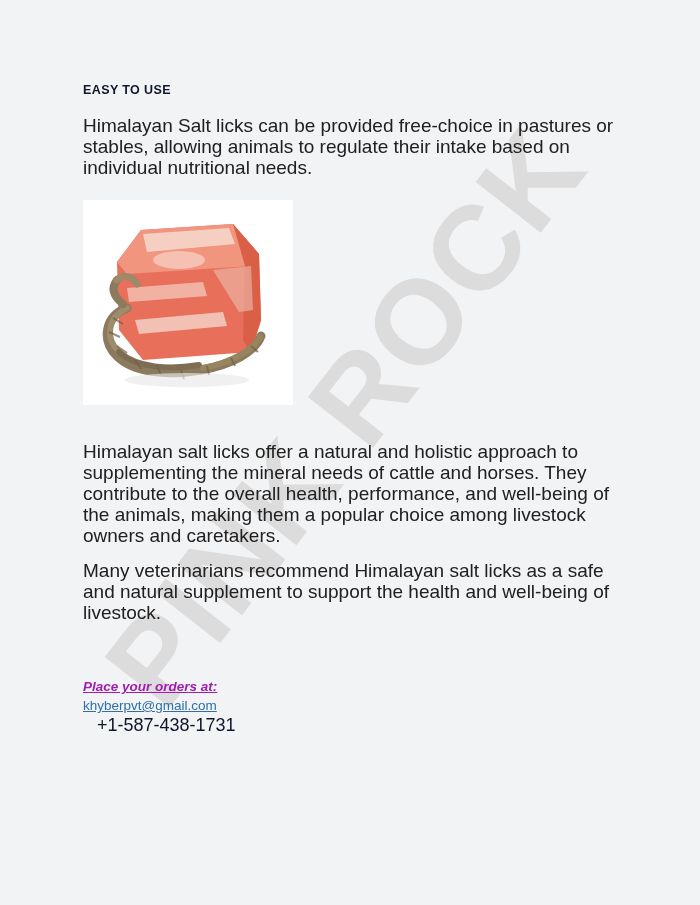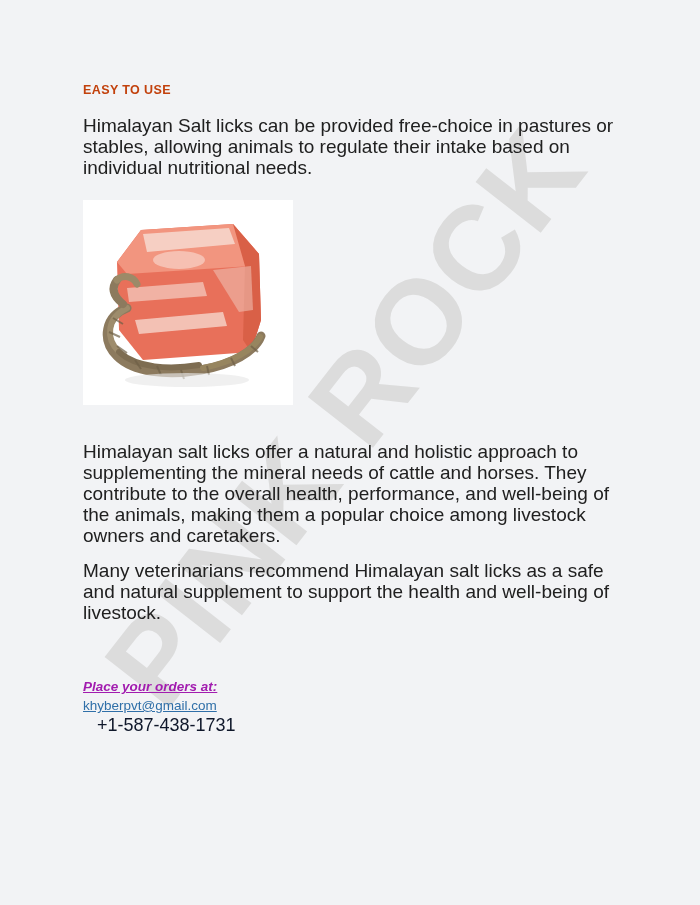--- a/index.html
+++ b/index.html
@@ -39,21 +39,21 @@
   .content {
     position: absolute;
     left: 83px;
     top: 83px;
     width: 540px;
     z-index: 2;
   }
   .heading {
     font-size: 12.5px;
     font-weight: bold;
-    color: #c2410c;
+    color: #0f172a;
     letter-spacing: 0.4px;
     margin: 0 0 18px 0;
   }
   .para {
     font-size: 19px;
     line-height: 21px;
     color: #202020;
     margin: 0 0 14px 0;
     max-width: 540px;
   }

